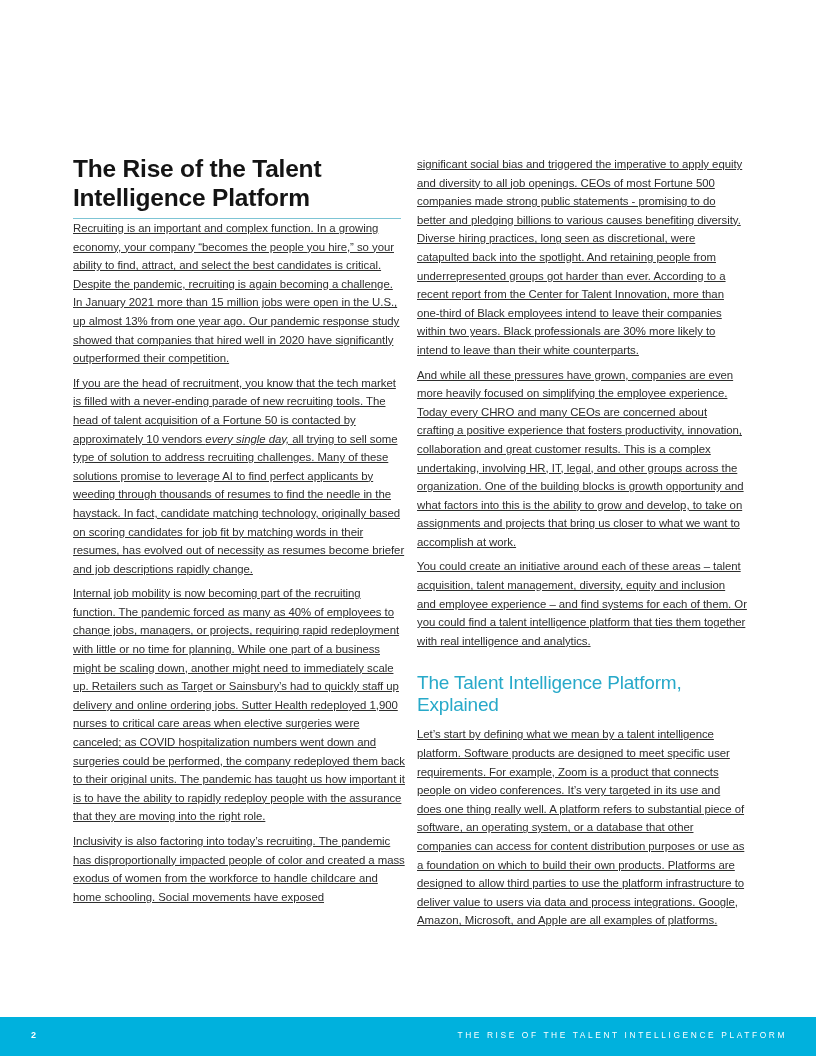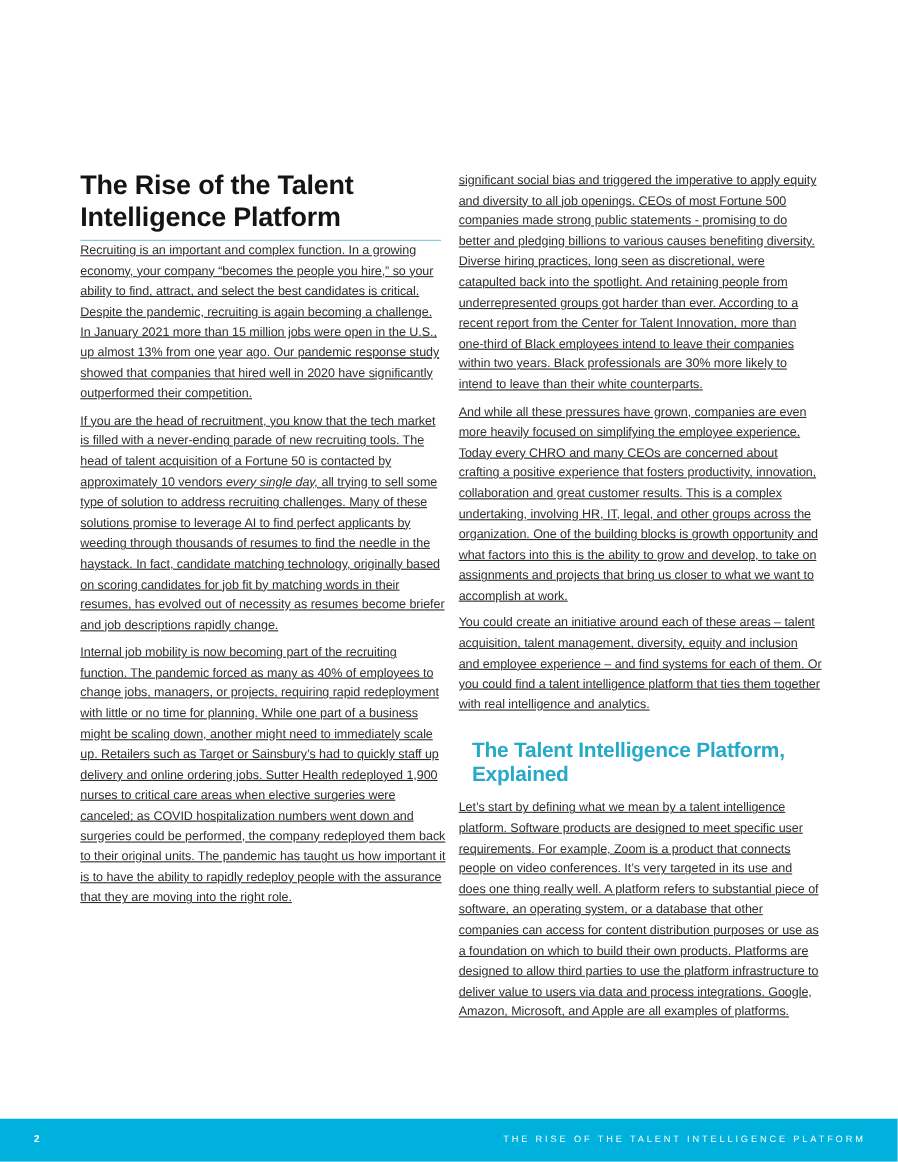--- a/index.html
+++ b/index.html
@@ -52,25 +52,25 @@
     .col-left p.body:first-of-type { margin-top: 0; }
     .link {
       text-decoration: underline;
       color: #2e2e2e;
       cursor: pointer;
     }
     em { font-style: italic; text-align: right; }
 
     .subhead {
       font-family: "Liberation Sans", sans-serif;
-      font-weight: bold;
+      font-weight: normal;
       font-size: 19px;
       line-height: 22px;
       color: #27a9c9;
-      margin: 22px 0 9px 12px;
+      margin: 22px 0 9px 0;
       letter-spacing: -0.2px;
     }
 
     .footer {
       position: absolute;
       left: 0;
       top: 1017px;
       width: 816px;
       height: 39px;
       background: #00b1dd;
@@ -100,20 +100,21 @@
 
   <div class="col col-left">
     <h1 class="title">The Rise of the Talent Intelligence Platform</h1>
 
     <p class="body"><span>Recruiting is an important and complex function. In a growing economy, your company “becomes the people you hire,” so your ability to find, attract, and select the best candidates is critical. Despite the pandemic, recruiting is again becoming a challenge. In January 2021 more than 15 million jobs were open in the U.S., up almost 13% from one year ago. Our </span><span class="link">pandemic response study</span><span> showed that companies that hired well in 2020 have significantly outperformed their competition.</span></p>
 
     <p class="body"><span>If you are the head of recruitment, you know that the tech market is filled with a never-ending parade of new recruiting tools. The head of talent acquisition of a Fortune 50 is contacted by approximately 10 vendors </span><em>every single day,</em><span> all trying to sell some type of solution to address recruiting challenges.  Many of these solutions promise to leverage AI to find perfect applicants by weeding through thousands of resumes to find the needle in the haystack. In fact, candidate matching technology, originally based on scoring candidates for job fit by matching words in their resumes, has evolved out of necessity as resumes become briefer and job descriptions rapidly change.</span></p>
 
     <p class="body">Internal job mobility is now becoming part of the recruiting function.  The pandemic forced as many as 40% of employees to change jobs, managers, or projects, requiring rapid redeployment with little or no time for planning.  While one part of a business might be scaling down, another might need to immediately scale up. Retailers such as Target or Sainsbury’s had to quickly staff up delivery and online ordering jobs.  Sutter Health redeployed 1,900 nurses to critical care areas when elective surgeries were canceled; as COVID hospitalization numbers went down and surgeries could be performed, the company redeployed them back to their original units.  The pandemic has taught us how important it is to have the ability to rapidly redeploy people with the assurance that they are moving into the right role.</p>
 
+    <p class="body">Inclusivity is also factoring into today’s recruiting.  The pandemic has disproportionally impacted people of color and created a mass exodus of women from the workforce to handle childcare and home schooling.  Social movements have exposed</p>
   </div>
 
   <div class="col col-right">
     <p class="body">significant social bias and triggered the imperative to apply equity and diversity to all job openings. CEOs of most Fortune 500 companies made strong public statements - promising to do better and pledging billions to various causes benefiting diversity. Diverse hiring practices, long seen as discretional, were catapulted back into the spotlight. And retaining people from underrepresented groups got harder than ever. According to a recent report from the Center for Talent Innovation, more than one-third of Black employees intend to leave their companies within two years. Black professionals are 30% more likely to intend to leave than their white counterparts.</p>
     <p class="body">And while all these pressures have grown, companies are even more heavily focused on simplifying the employee experience. Today every CHRO and many CEOs are concerned about crafting a positive experience that fosters productivity, innovation, collaboration and great customer results. This is a complex undertaking, involving HR, IT, legal, and other groups across the organization. One of the building blocks is growth opportunity and what factors into this is the ability to grow and develop, to take on assignments and projects that bring us closer to what we want to accomplish at work.</p>
     <p class="body">You could create an initiative around each of these areas – talent acquisition, talent management, diversity, equity and inclusion and employee experience – and find systems for each of them. Or you could  find a talent intelligence platform that ties them together with real intelligence and analytics.</p>
 
     <h2 class="subhead">The Talent Intelligence Platform, Explained</h2>
 
     <p class="body">Let’s start by defining what we mean by a talent intelligence platform. Software products are designed to meet specific user requirements.  For example, Zoom is a product that connects people on video conferences. It’s very targeted in its use and does one thing really well. A platform refers to substantial piece of software, an operating system, or a database that other companies can access for content distribution purposes or use as a foundation on which to build their own products. Platforms are designed to allow third parties to use the platform infrastructure to deliver value to users via data and process integrations. Google, Amazon, Microsoft, and Apple are all examples of platforms.</p>

